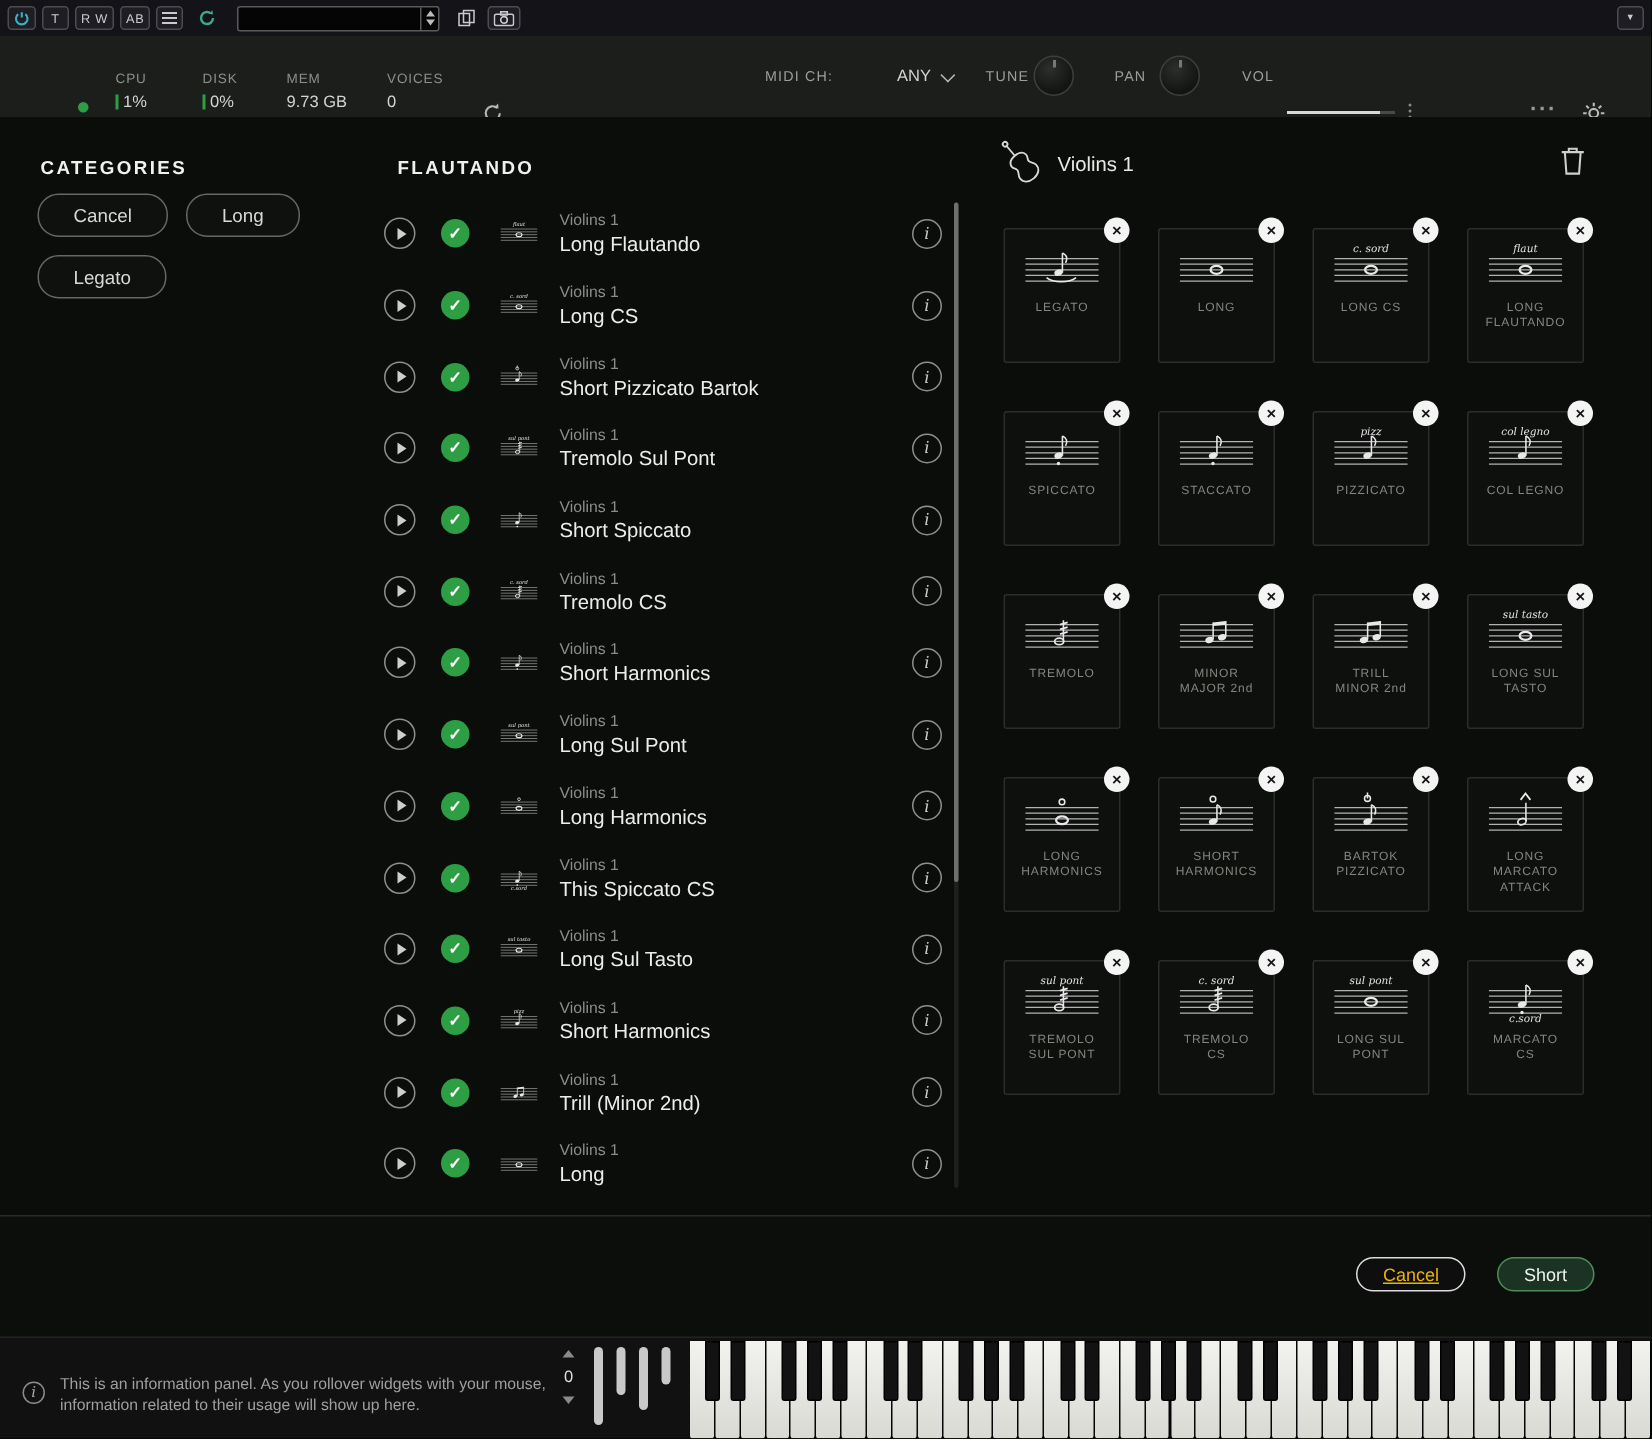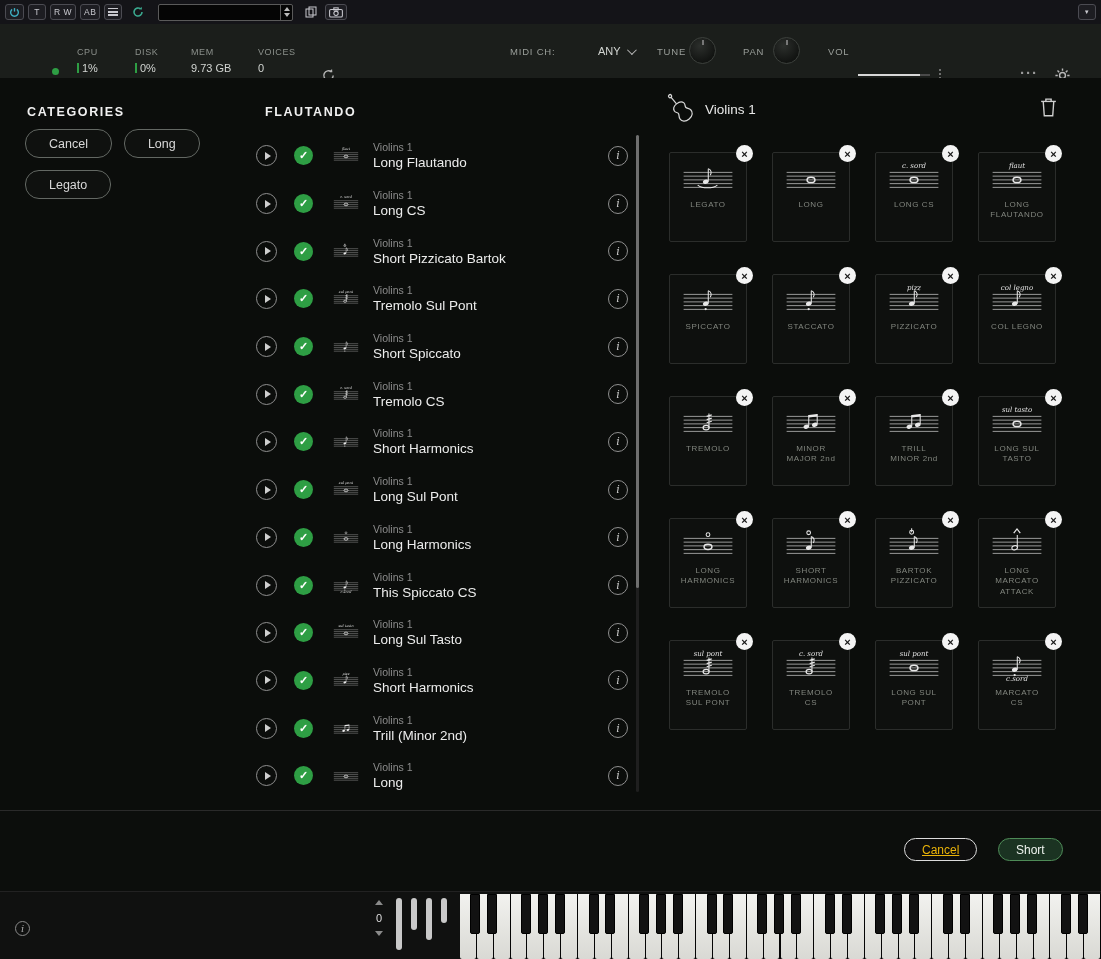--- a/index.html
+++ b/index.html
@@ -968,20 +968,21 @@
 
   <div class="actions">
     <div class="btn btn-cancel">Cancel</div>
     <div class="btn btn-save">Short</div>
   </div>
 
   <div class="footer">
     <div class="f-info-icon">
         <span>i</span>
       </div>
+    <div class="f-info-text">This is an information panel. As you rollover widgets with your mouse, information related to their usage will show up here.</div>
     <div class="octave">
       <span class="oct-tri-up"></span>
       <span class="oct-val">0</span>
       <span class="oct-tri-dn"></span>
     </div>
     <div class="mini-faders">
       <div style="height:52px"></div>
       <div style="height:32px"></div>
       <div style="height:42px"></div>
       <div style="height:25px"></div>

